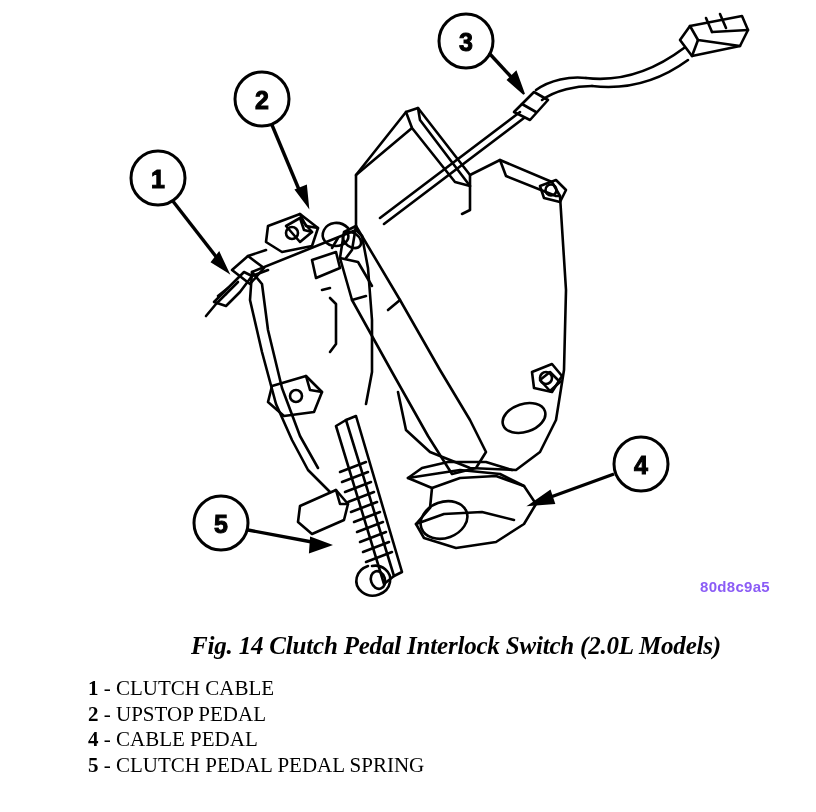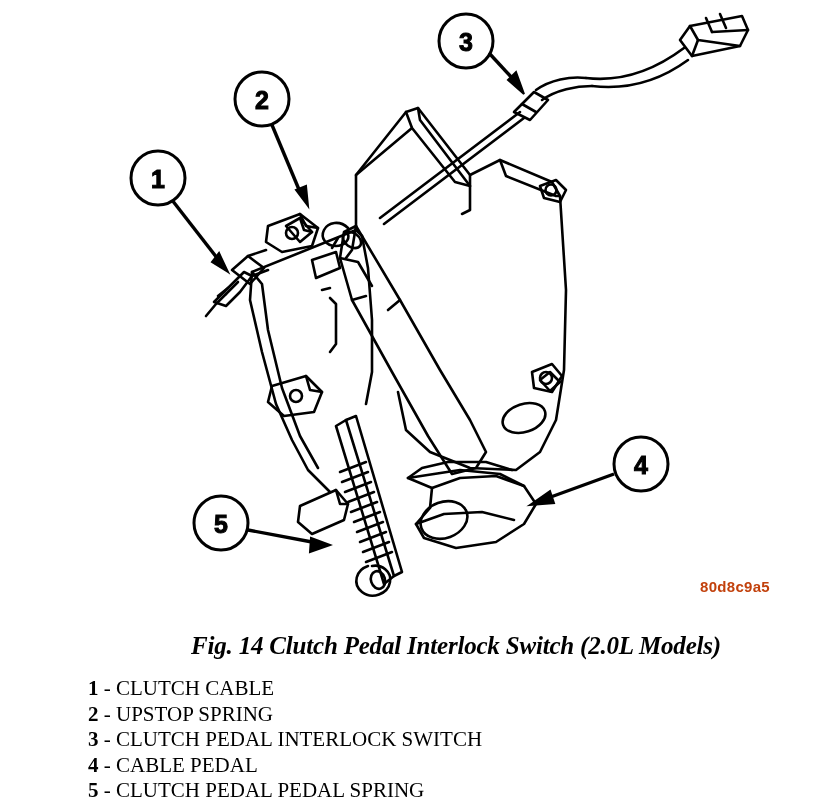--- a/index.html
+++ b/index.html
@@ -35,21 +35,21 @@
     dominant-baseline: central;
     fill: #000;
   }
   #image-code {
     position: absolute;
     left: 700px;
     top: 578px;
     font-size: 15px;
     font-weight: bold;
     letter-spacing: 0.3px;
-    color: #c2410c;
+    color: #8b5cf6;
     font-family: "Liberation Sans", sans-serif;
   }
   #fig-caption {
     position: absolute;
     left: 0;
     top: 632px;
     width: 816px;
     text-align: center;
     font-size: 25px;
     font-style: italic;
@@ -239,26 +239,21 @@
 
   <div id="legend">
     <div class="legend-item">
       <span class="legend-num">1</span>
       <span>-</span>
       <span>CLUTCH CABLE</span>
     </div>
     <div class="legend-item">
       <span class="legend-num">2</span>
       <span>-</span>
-      <span>UPSTOP SPRING</span>
-    </div>
-    <div class="legend-item">
-      <span class="legend-num">3</span>
-      <span>-</span>
-      <span>CLUTCH PEDAL INTERLOCK SWITCH</span>
+      <span>UPSTOP PEDAL</span>
     </div>
     <div class="legend-item">
       <span class="legend-num">4</span>
       <span>-</span>
       <span>CABLE PEDAL</span>
     </div>
     <div class="legend-item">
       <span class="legend-num">5</span>
       <span>-</span>
       <span>CLUTCH PEDAL PEDAL SPRING</span>

